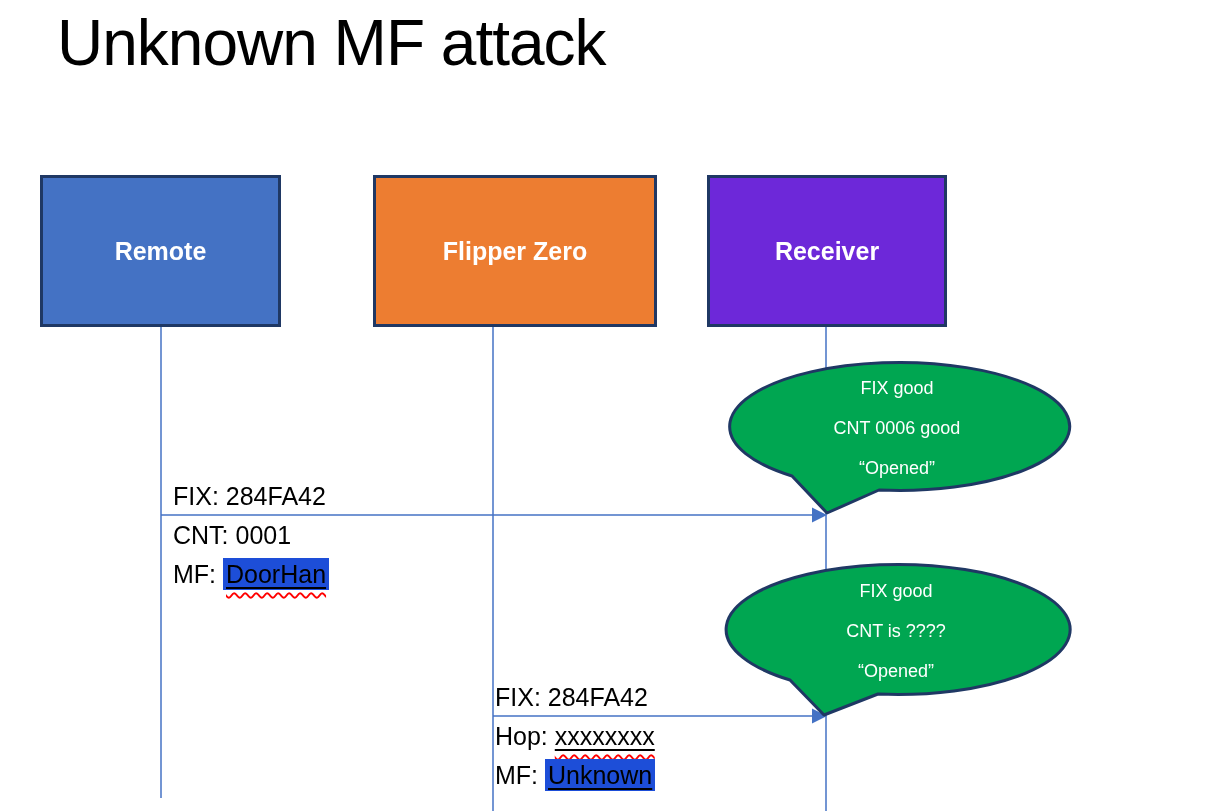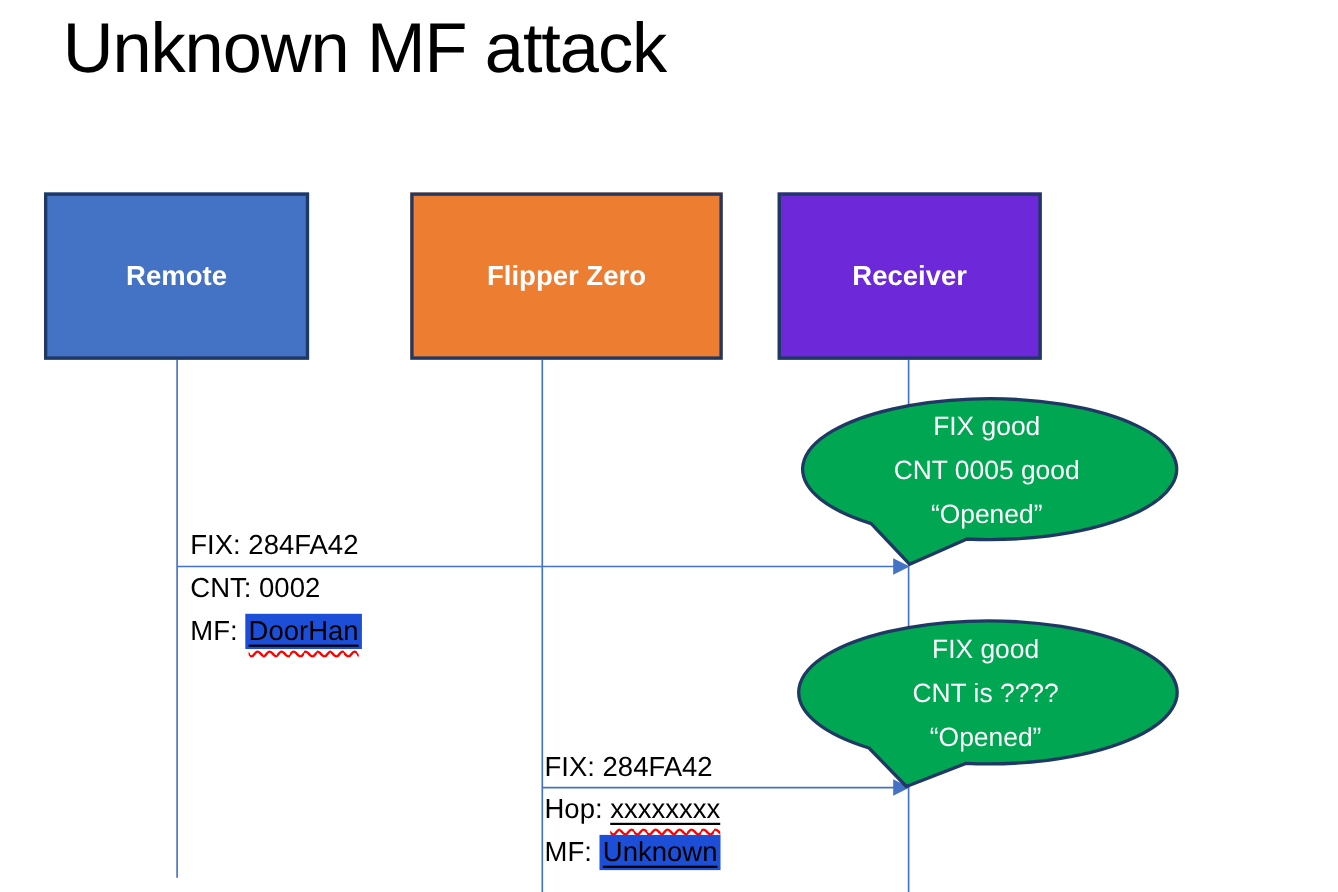--- a/index.html
+++ b/index.html
@@ -70,21 +70,21 @@
     text-decoration: underline wavy #FF0000;
     text-decoration-thickness: 1.5px;
     text-underline-offset: 9px;
     text-decoration-skip-ink: none;
   }
   .callout-text {
     position: absolute;
     width: 320px;
     text-align: center;
     color: #ffffff;
-    font-size: 24px;
+    font-size: 18px;
     line-height: 40px;
     white-space: nowrap;
   }
   .callout-1-text { left: 737px; top: 368px; }
   .callout-2-text { left: 736px; top: 571px; }
 </style>
 </head>
 <body>
 
 <div class="slide">
@@ -112,33 +112,33 @@
   </div>
   <div class="actor-box box-flipper">
     <span class="actor-label">Flipper Zero</span>
   </div>
   <div class="actor-box box-receiver">
     <span class="actor-label">Receiver</span>
   </div>
 
   <div class="msg-labels msg-1">
     <div>FIX: 284FA42</div>
-    <div>CNT: 0002</div>
+    <div>CNT: 0001</div>
     <div><span>MF: </span><span class="hl squiggle"><span class="ul">DoorHan</span></span></div>
   </div>
 
   <div class="msg-labels msg-2">
     <div>FIX: 284FA42</div>
     <div><span>Hop: </span><span class="squiggle"><span class="ul">xxxxxxxx</span></span></div>
     <div><span>MF: </span><span class="hl"><span class="ul">Unknown</span></span></div>
   </div>
 
   <div class="callout-text callout-1-text">
     <div>FIX good</div>
-    <div>CNT 0005 good</div>
+    <div>CNT 0006 good</div>
     <div>“Opened”</div>
   </div>
 
   <div class="callout-text callout-2-text">
     <div>FIX good</div>
     <div>CNT is ????</div>
     <div>“Opened”</div>
   </div>
 
 </div>

